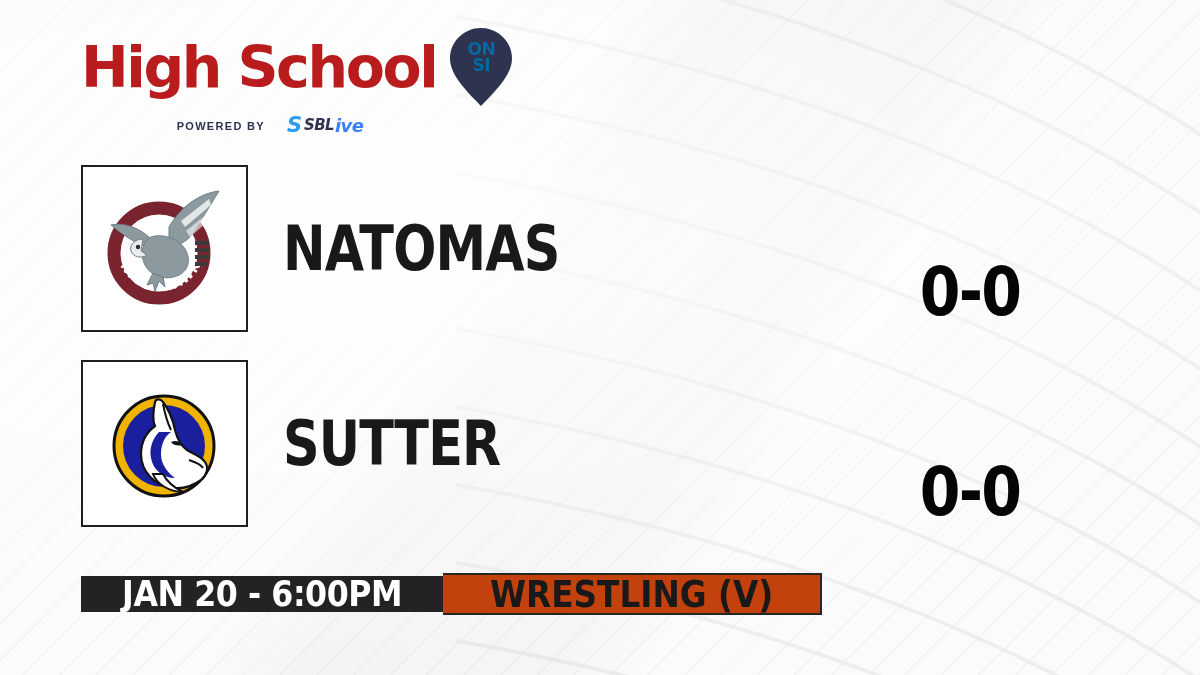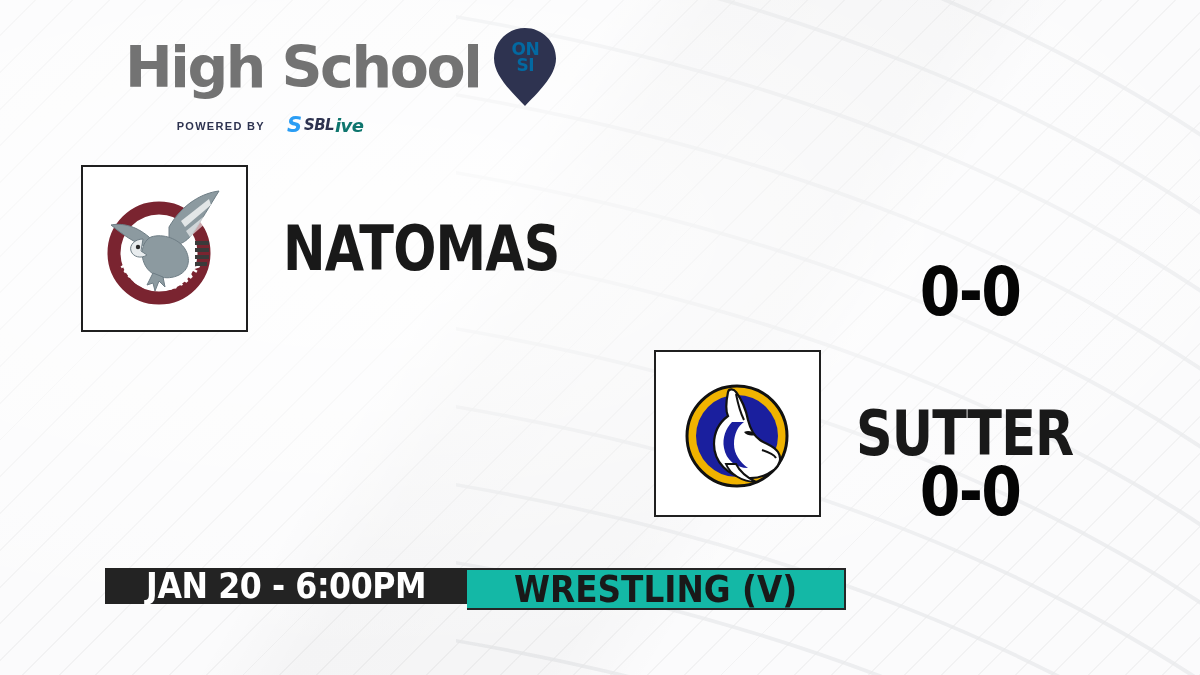--- a/index.html
+++ b/index.html
@@ -72,23 +72,22 @@
     display: flex;
     align-items: center;
     gap: 14px;
   }
   .brand-word {
     font-family: "DejaVu Sans", sans-serif;
     font-weight: bold;
     font-size: 57px;
     line-height: 1;
     letter-spacing: -2.4px;
-    color: #737373;
-    white-space: nowrap;
-    margin-left: 44px;
+    color: #b91c1c;
+    white-space: nowrap;
   }
   .pin {
     position: relative;
     width: 62px;
     height: 78px;
     flex: 0 0 auto;
   }
   .pin svg { display:block; width: 100%; height: 100%; }
   .pin-text {
     position: absolute;
@@ -139,36 +138,36 @@
     line-height: 1;
     color: #2e3350;
     letter-spacing: -0.6px;
   }
   .sblive-ive {
     font-family: "DejaVu Sans", sans-serif;
     font-weight: bold;
     font-style: italic;
     font-size: 18px;
     line-height: 1;
-    color: #0f766e;
+    color: #3b82f6;
     letter-spacing: -0.6px;
     margin-left: -2px;
   }
 
   
   .team-row {
     position: absolute;
     left: 81px;
     width: 1040px;
     height: 167px;
     display: flex;
     align-items: center;
   }
   #team-row-0 { top: 165px; }
-  #team-row-1 { top: 350px; justify-content: flex-end; }
+  #team-row-1 { top: 360px; }
 
   .logo-box {
     width: 167px;
     height: 167px;
     box-sizing: border-box;
     background: #ffffff;
     border: 2px solid #1f1f1f;
     flex: 0 0 auto;
     display: flex;
     align-items: center;
@@ -205,41 +204,40 @@
   #record-0 { left: 890px; top: 258px; }
   #record-1 { left: 890px; top: 458px; }
 
   
   #info-bar {
     position: absolute;
     left: 81px;
     top: 568px;
     height: 52px;
     display: flex;
-    align-items: flex-start;
-    margin-left: 24px;
+    align-items: center;
   }
   .info-date {
     background: #232323;
     color: #ffffff;
     display: flex;
     align-items: center;
     padding: 0 22px;
   }
   .info-date span {
     font-family: "DejaVu Sans", sans-serif;
     font-weight: bold;
     font-size: 36px;
     line-height: 1;
     letter-spacing: -0.5px;
     transform: scaleX(0.88);
     white-space: nowrap;
   }
   .info-sport {
-    background: #14b8a6;
+    background: #c2410c;
     color: #191919;
     display: flex;
     align-items: center;
     padding: 0 24px;
     border: 2px solid #262626;
     border-left: none;
     box-sizing: border-box;
   }
   .info-sport span {
     font-family: "DejaVu Sans", sans-serif;

